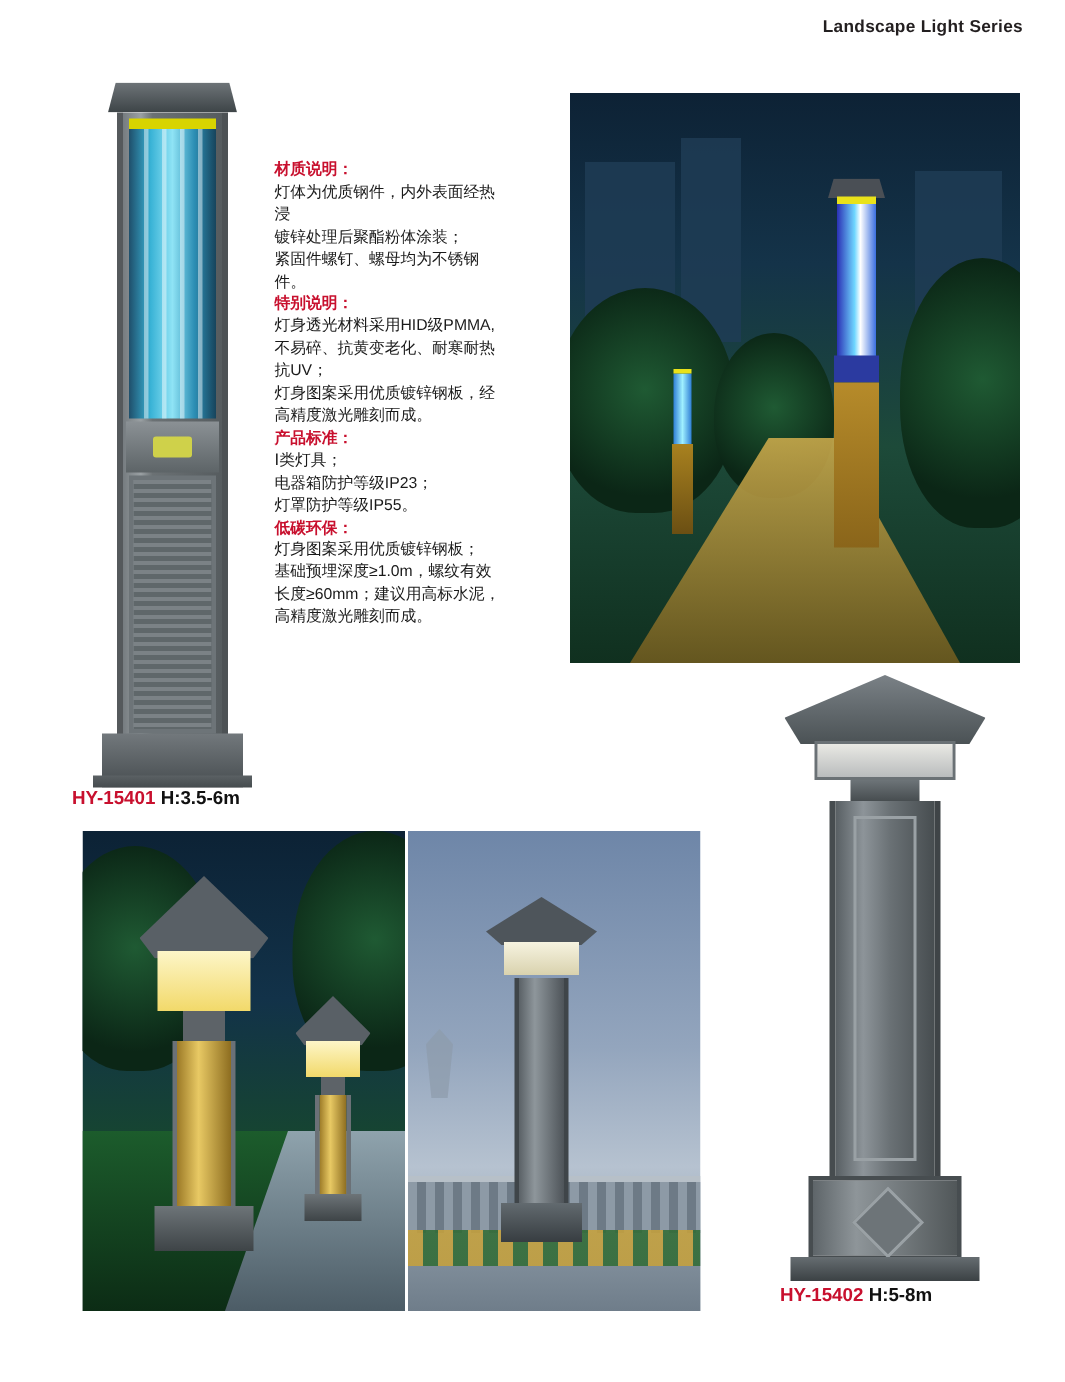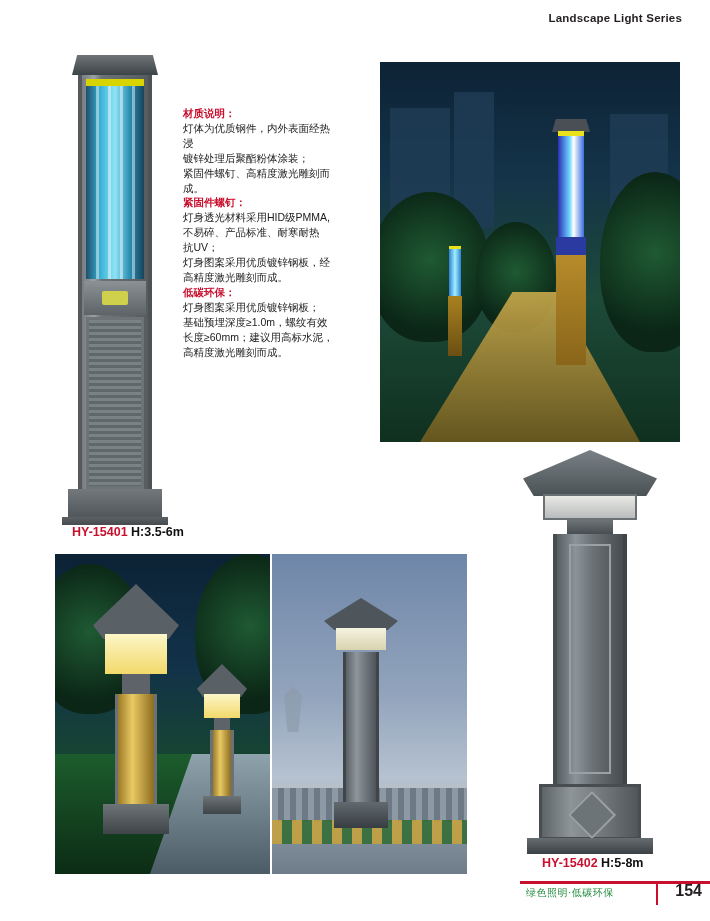--- a/index.html
+++ b/index.html
@@ -375,29 +375,35 @@
     <div class="f1-panel"></div>
     <div class="f1-base"></div>
     <div class="f1-base2"></div>
   </div>
 
   <div class="spec">
     <div>
       <p class="sec-title">材质说明：</p>
       <p>灯体为优质钢件，内外表面经热浸</p>
       <p>镀锌处理后聚酯粉体涂装；</p>
-      <p>紧固件螺钉、高精度激光雕刻而成。</p>
+      <p>紧固件螺钉、螺母均为不锈钢件。</p>
     </div>
     <div>
-      <p class="sec-title">紧固件螺钉：</p>
+      <p class="sec-title">特别说明：</p>
       <p>灯身透光材料采用HID级PMMA,</p>
-      <p>不易碎、产品标准、耐寒耐热</p>
+      <p>不易碎、抗黄变老化、耐寒耐热</p>
       <p>抗UV；</p>
       <p>灯身图案采用优质镀锌钢板，经</p>
       <p>高精度激光雕刻而成。</p>
+    </div>
+    <div>
+      <p class="sec-title">产品标准：</p>
+      <p>Ⅰ类灯具；</p>
+      <p>电器箱防护等级IP23；</p>
+      <p>灯罩防护等级IP55。</p>
     </div>
     <div>
       <p class="sec-title">低碳环保：</p>
       <p>灯身图案采用优质镀锌钢板；</p>
       <p>基础预埋深度≥1.0m，螺纹有效</p>
       <p>长度≥60mm；建议用高标水泥，</p>
       <p>高精度激光雕刻而成。</p>
     </div>
   </div>
 
@@ -415,21 +421,21 @@
       <div class="shaft"></div>
     </div>
     <div class="f2-lamp-main">
       <div class="cap"></div>
       <div class="glass"></div>
       <div class="mid"></div>
       <div class="shaft"></div>
     </div>
   </div>
 
-  <div class="prod-label" style="left:72px; top:525px;">
+  <div class="prod-label" style="left:48px; top:525px;">
     <span class="code">HY-15401</span>
     <span>H:3.5-6m</span>
   </div>
 
   <div class="photo fig3">
     <div class="f3-bg"></div>
     <div class="f2-tree" style="left:-20px; top:10px; width:110px; height:150px;"></div>
     <div class="f2-tree" style="left:140px; top:0px; width:110px; height:160px;"></div>
     <div class="f3-grass"></div>
     <div class="f3-path"></div>
@@ -466,25 +472,19 @@
   <div class="photo fig5">
     <div class="f5-roof"></div>
     <div class="f5-head"></div>
     <div class="f5-neck"></div>
     <div class="f5-shaft"></div>
     <div class="f5-base"></div>
     <div class="f5-base-diamond"></div>
     <div class="f5-foot"></div>
   </div>
 
-  <div class="prod-label" style="left:520px; top:856px;margin-left:22px;">
+  <div class="prod-label" style="left:520px; top:856px;">
     <span class="code">HY-15402</span>
     <span>H:5-8m</span>
   </div>
 
-  <div class="footer-bar">
-    <div class="footer-line"></div>
-    <div class="footer-tick"></div>
-    <div class="footer-slogan">绿色照明·低碳环保</div>
-    <div class="footer-page">154</div>
-  </div>
 
 </div>
 
 </body></html>

